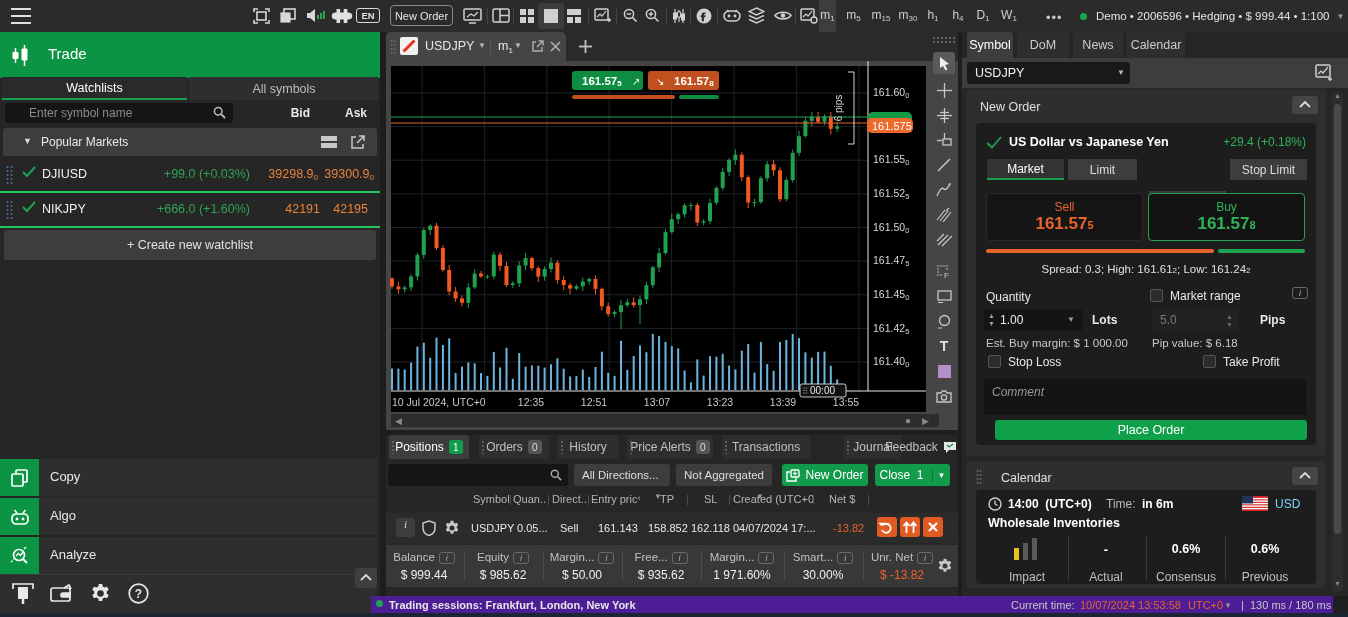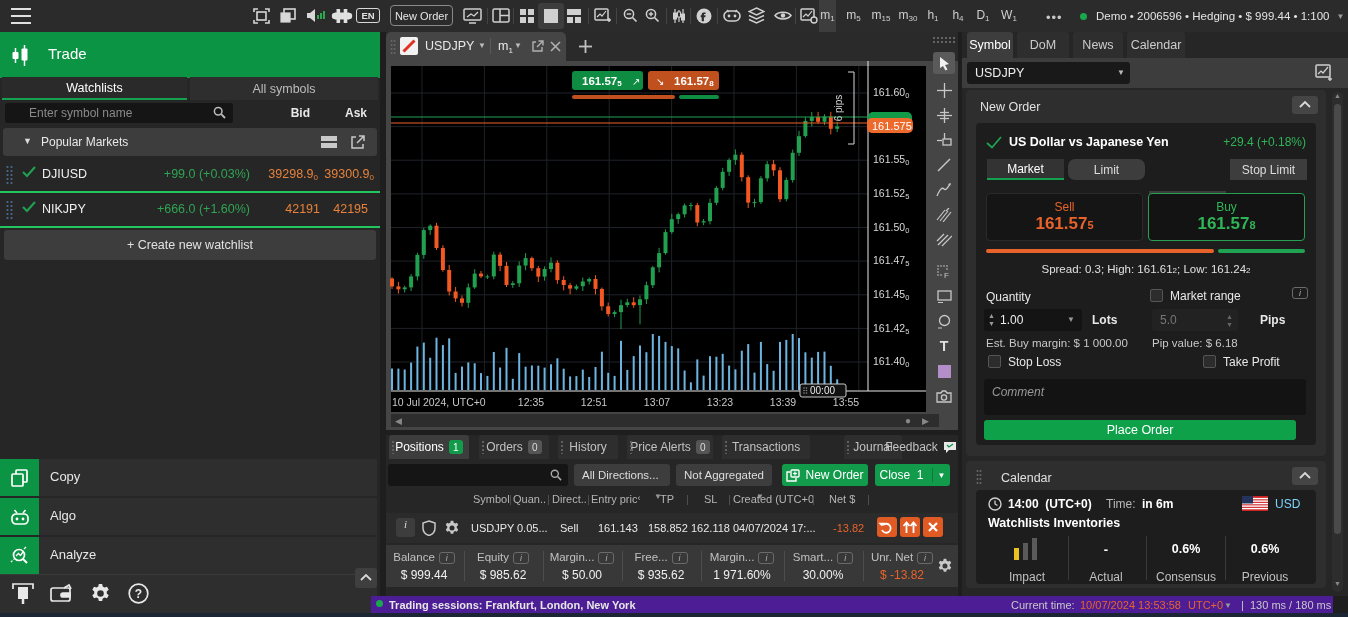--- a/index.html
+++ b/index.html
@@ -985,21 +985,21 @@
     <div class="rchev"><svg width="12" height="7" viewBox="0 0 12 7" style="margin-top:5px;">
           <path d="M1 6 L6 1 L11 6" fill="none" stroke="#d8d8d8" stroke-width="1.8"></path>
         </svg></div>
     <div class="rcard" style="top:33px;width:340px;height:322px;">
       <svg style="position:absolute;left:10px;top:13px" width="16" height="13" viewBox="0 0 16 13">
           <path d="M1 7 L6 11.5 L15 1" fill="none" stroke="#1fa352" stroke-width="1.8"></path>
         </svg>
       <span style="position:absolute;left:33px;top:12px;color:#fff;font-size:12.5px;font-weight:bold;">US Dollar vs Japanese Yen</span>
       <span style="position:absolute;right:10px;top:12px;color:#2fb457;font-size:12px;">+29.4 (+0.18%)</span>
       <div class="seg active" style="left:11px;width:77px;top:36px;">Market</div>
-      <div class="seg" style="left:92px;width:77px;top:36px;border-radius:7px;">Limit</div>
+      <div class="seg" style="left:92px;width:69px;top:36px;">Limit</div>
       <div class="seg" style="left:173px;width:77px;top:36px;margin-top:32px;">Stop</div>
       <div class="seg" style="left:254px;width:77px;top:36px;">Stop Limit</div>
       <div id="sellbtn">
           <div style="color:#e8632c;font-size:12px;margin-top:6px;">Sell</div>
           <div style="color:#e8632c;font-size:17px;font-weight:bold;">161.57<span style="font-size:11px;">5</span></div>
         </div>
       <div id="buybtn">
           <div style="color:#2fb457;font-size:12px;margin-top:6px;">Buy</div>
           <div style="color:#2fb457;font-size:17px;font-weight:bold;">161.57<span style="font-size:11px;">8</span></div>
         </div>
@@ -1011,21 +1011,21 @@
       <div style="position:absolute;right:8px;top:164px;" class="ibadge">i</div>
       <div class="ninput" style="left:8px;top:186px;width:98px;padding-left:16px;"><span style="position:absolute;left:4px;top:-4px;font-size:7px;color:#999;">▲</span><span style="position:absolute;left:4px;top:4px;font-size:7px;color:#999;">▼</span>1.00<span style="position:absolute;right:7px;font-size:8px;color:#999;">▼</span></div>
       <span style="position:absolute;left:116px;top:190px;color:#e8e8e8;font-size:12px;font-weight:bold;">Lots</span>
       <div class="ninput" style="left:176px;top:186px;width:86px;padding-left:8px;color:#777;background:#222;">5.0<span style="position:absolute;right:5px;top:-3px;font-size:7px;color:#666;">▲</span><span style="position:absolute;right:5px;top:5px;font-size:7px;color:#666;">▼</span></div>
       <span style="position:absolute;left:284px;top:190px;color:#e8e8e8;font-size:12px;font-weight:bold;">Pips</span>
       <div style="position:absolute;left:10px;top:214px;color:#c8c8c8;font-size:11.5px;">Est. Buy margin: $ 1 000.00</div>
       <div style="position:absolute;left:176px;top:214px;color:#c8c8c8;font-size:11.5px;">Pip value: $ 6.18</div>
       <div style="position:absolute;left:12px;top:232px;color:#e8e8e8;font-size:12px;"><span class="chk2"></span>Stop Loss</div>
       <div style="position:absolute;left:227px;top:232px;color:#e8e8e8;font-size:12px;"><span class="chk2"></span>Take Profit</div>
       <div style="position:absolute;left:8px;top:256px;width:322px;height:36px;background:#131313;border-radius:3px;color:#999;font-size:12px;font-style:italic;padding:6px 8px;">Comment</div>
-      <div id="placeorder" style="width:312px;">Place Order</div>
+      <div id="placeorder" style="width:312px;margin-left:11px;">Place Order</div>
     </div>
   </div>
 
   <div class="rsection" style="top:429px;height:127px;">
     <svg style="position:absolute;left:10px;top:8px" width="6" height="16">
         <g fill="#6a6a6a">
           <circle cx="1.5" cy="2" r="1"></circle>
           <circle cx="4.5" cy="2" r="1"></circle>
           <circle cx="1.5" cy="6" r="1"></circle>
           <circle cx="4.5" cy="6" r="1"></circle>
@@ -1052,21 +1052,21 @@
           <g fill="#fff">
             <rect y="1.9" width="26" height="1.4"></rect>
             <rect y="4.4" width="26" height="1.4"></rect>
             <rect y="6.9" width="26" height="1.4"></rect>
             <rect y="9.4" width="26" height="1.4"></rect>
             <rect y="11.9" width="26" height="1.4"></rect>
           </g>
           <rect width="11" height="7.5" fill="#23335c"></rect>
         </svg>
       <span style="position:absolute;left:299px;top:7px;color:#7dd3fc;font-size:12px;">USD</span>
-      <div style="position:absolute;left:12px;top:26px;color:#fff;font-size:12.5px;font-weight:bold;">Watchlists Inventories</div>
+      <div style="position:absolute;left:12px;top:26px;color:#fff;font-size:12.5px;font-weight:bold;">Wholesale Inventories</div>
       <svg style="position:absolute;left:38px;top:48px" width="28" height="22" viewBox="0 0 28 22">
           <rect x="0" y="10" width="5" height="12" fill="#e8c222"></rect>
           <rect x="9" y="5" width="5" height="17" fill="#5a5a5a"></rect>
           <rect x="18" y="0" width="5" height="22" fill="#5a5a5a"></rect>
         </svg>
       <div style="position:absolute;left:110px;top:52px;color:#fff;font-size:13px;font-weight:bold;width:40px;text-align:center;">-</div>
       <div style="position:absolute;left:185px;top:52px;color:#fff;font-size:12.5px;font-weight:bold;width:50px;text-align:center;">0.6%</div>
       <div style="position:absolute;left:264px;top:52px;color:#fff;font-size:12.5px;font-weight:bold;width:50px;text-align:center;">0.6%</div>
       <div style="position:absolute;left:21px;top:80px;color:#c0c0c0;font-size:12px;width:60px;text-align:center;">Impact</div>
       <div style="position:absolute;left:105px;top:80px;color:#c0c0c0;font-size:12px;width:50px;text-align:center;">Actual</div>

